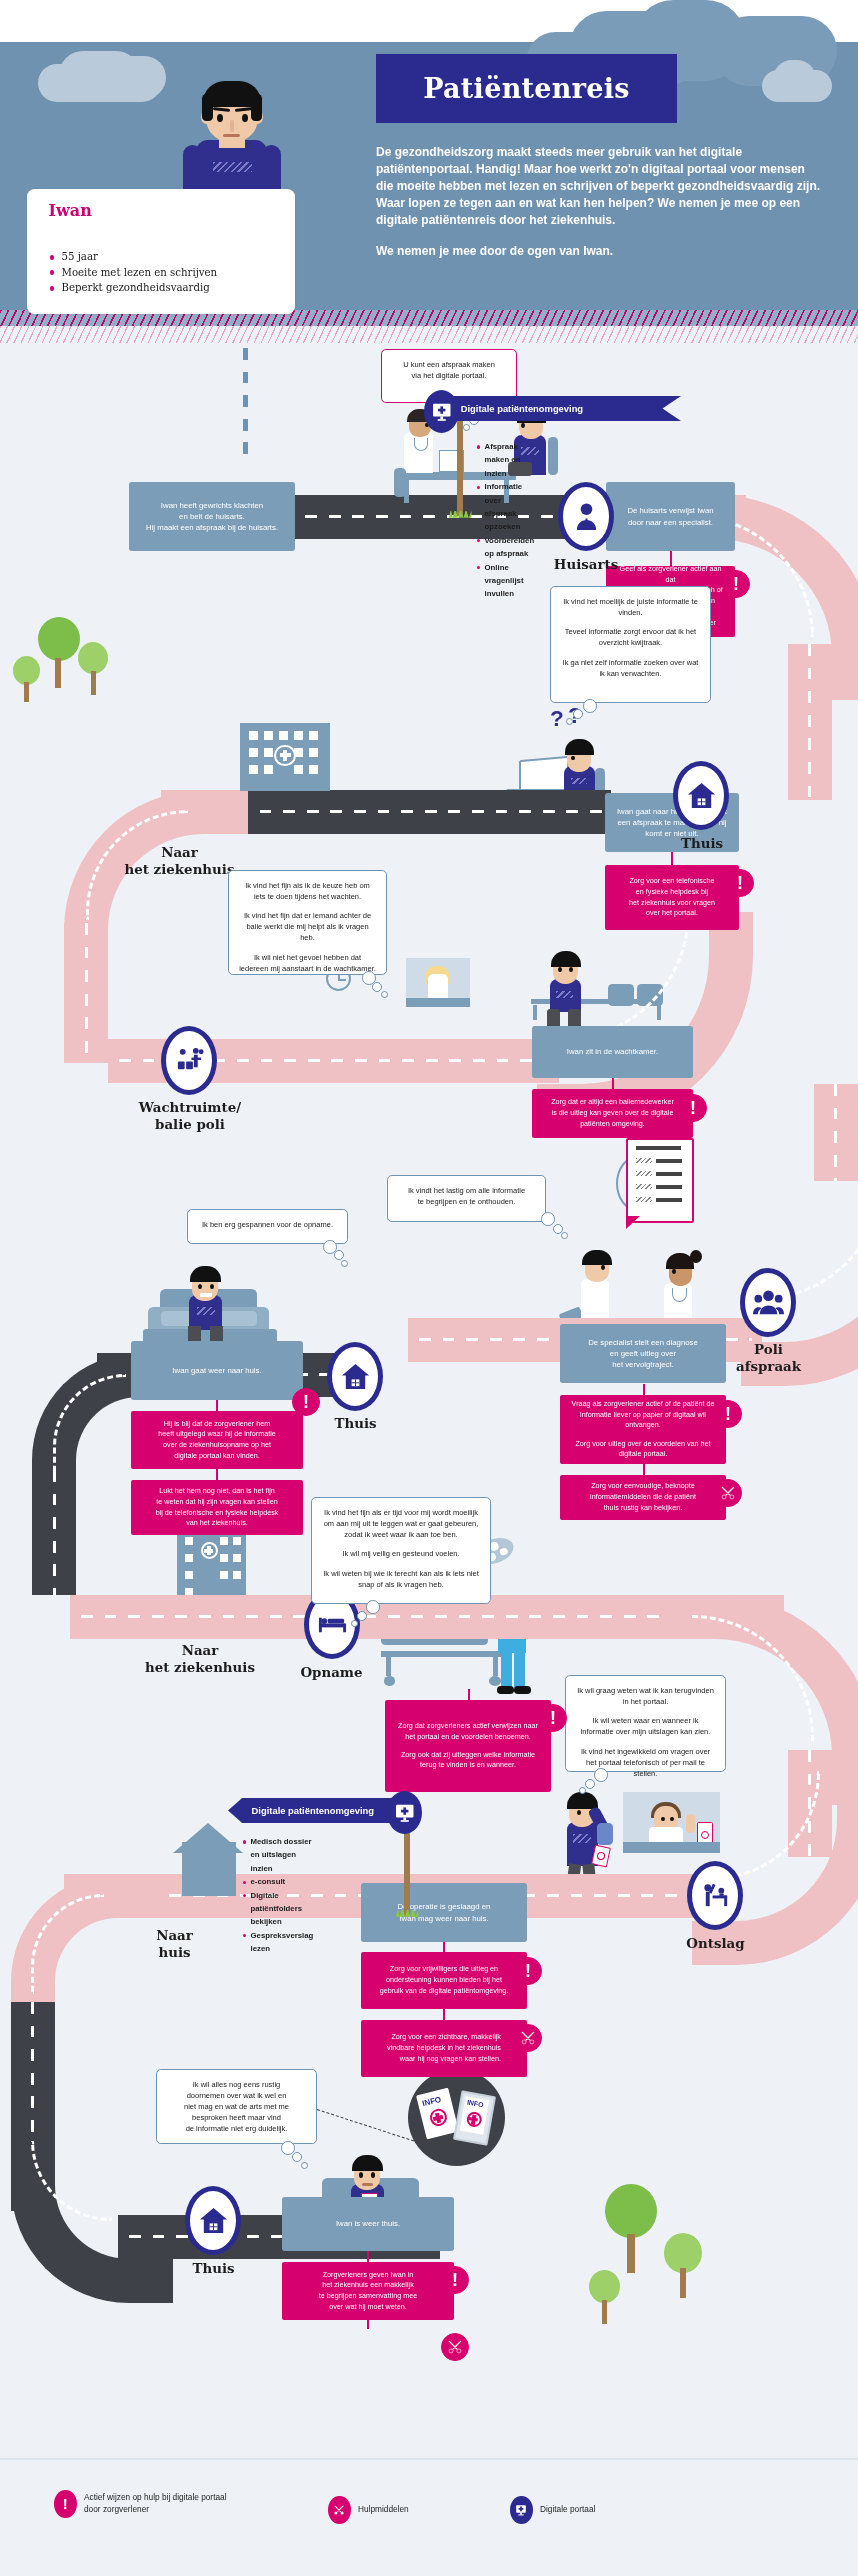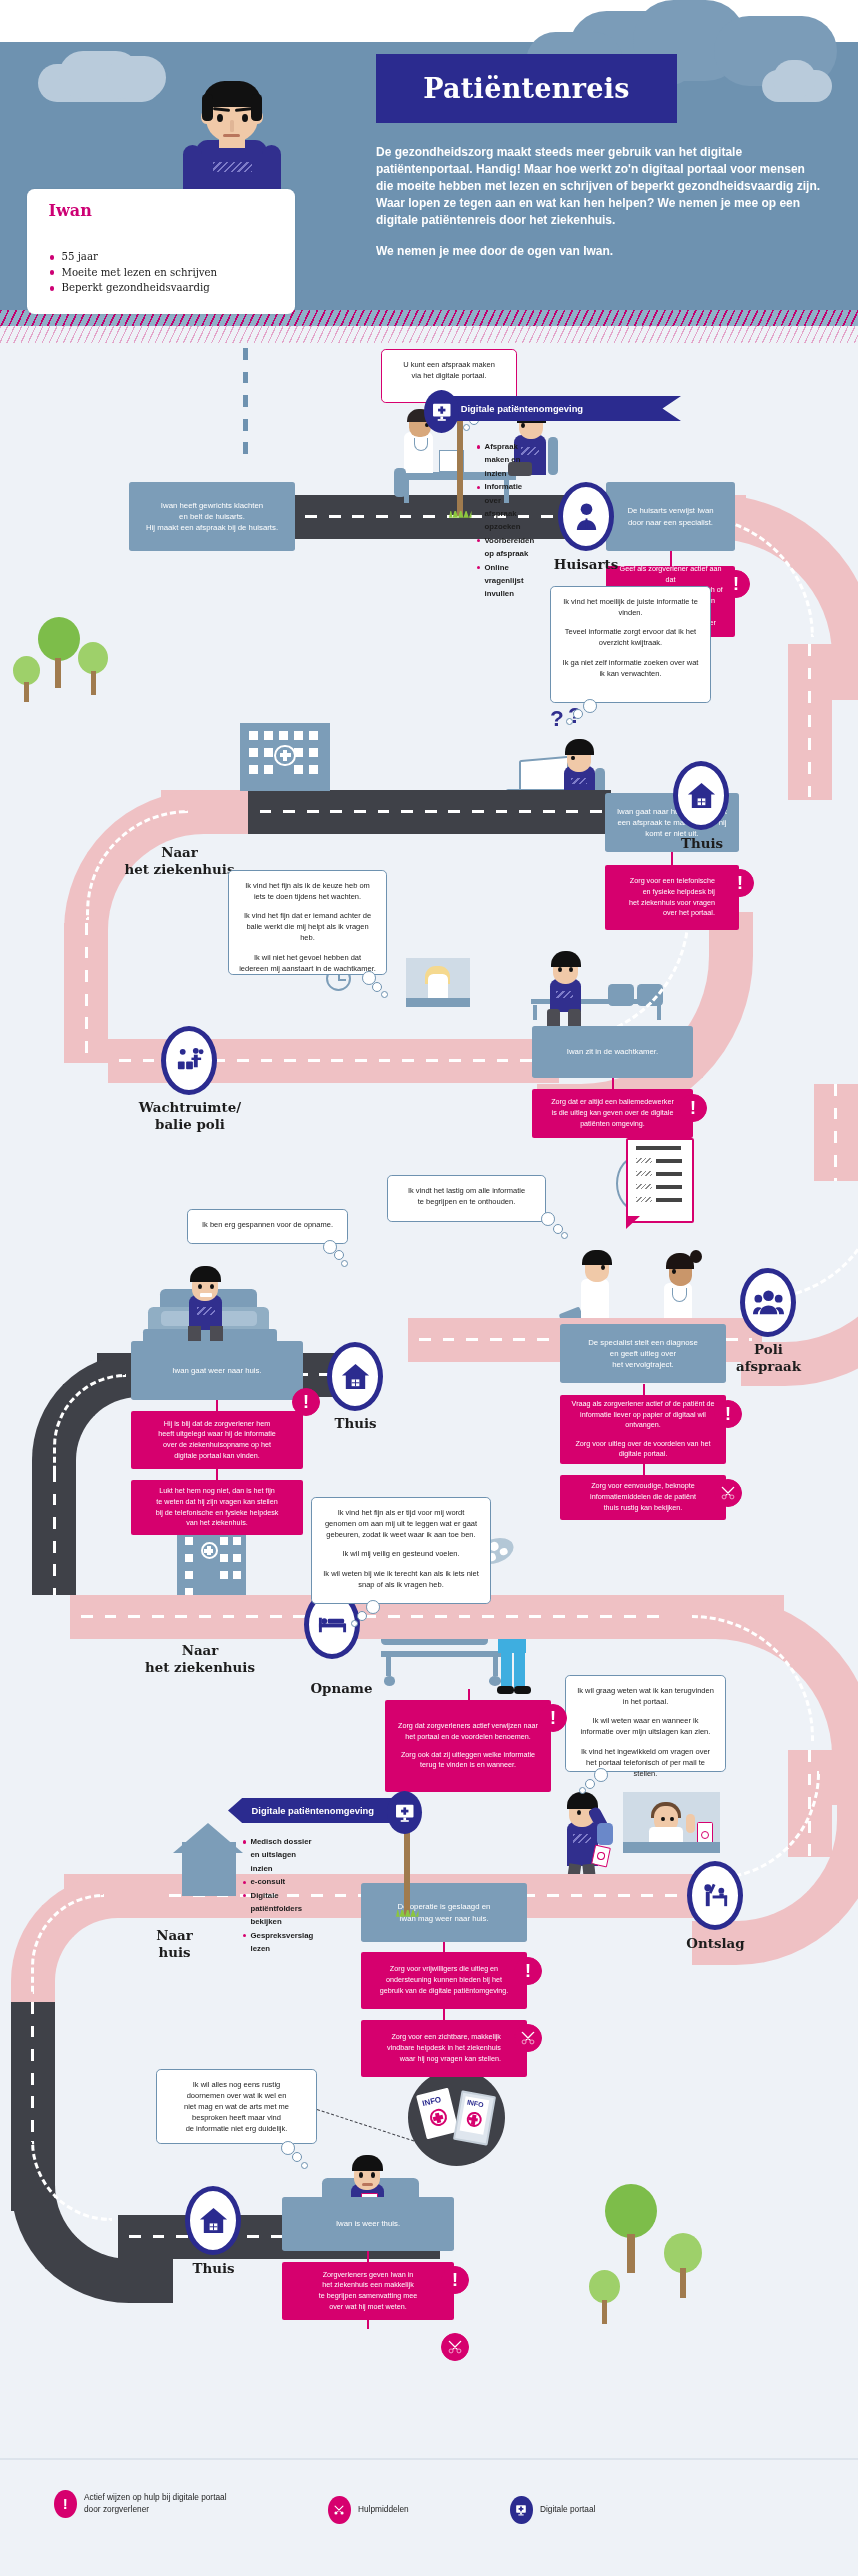--- a/index.html
+++ b/index.html
@@ -371,21 +371,21 @@
     <div class="abs" style="left:61px;top:5.4px;width:29px;height:16px;background:#111;border-radius:13px 13px 0 0;"></div>
     <div class="abs" style="left:67px;top:21.5px;width:3.8px;height:4.8px;background:#111;border-radius:50%;"></div>
     <div class="abs" style="left:56px;top:60px;width:26px;height:14px;background:#4c4c53;border-radius:3.2px;"></div>
     <div class="abs" style="left:91px;top:34px;width:9.7px;height:44px;background:#7c9db8;border-radius:4.3px;"></div>
   </div>
 
   <div class="step-box" style="left: 605px; top: 793px; width: 134px; height: 59px; white-space: pre-line;">Iwan gaat naar huis en probeert
 een afspraak te maken maar hij
 komt er niet uit.</div>
   <div class="connector" style="left:671px;top:852px;height:13px;"></div>
-  <div class="pink-box" style="left: 605px; top: 865px; width: 134px; height: 65px; white-space: pre-line; text-align: right;">Zorg voor een telefonische
+  <div class="pink-box" style="left: 605px; top: 865px; width: 134px; height: 65px; white-space: pre-line;">Zorg voor een telefonische
 en fysieke helpdesk bij
 het ziekenhuis voor vragen
 over het portaal.</div>
   <div class="badge" style="left:726px;top:869px;">
       <span class="excl">!</span>
     </div>
 
   <div class="road-dark" style="left:225px;top:790px;width:386px;height:44px;"></div>
   <div class="dash-h" style="left:236px;top:810px;width:370px;"></div>
   <div class="road-pink" style="left:161px;top:790px;width:70px;height:44px;"></div>
@@ -643,21 +643,21 @@
   <div class="badge" style="left:292px;top:1388px;">
       <span class="excl">!</span>
     </div>
   <div class="connector" style="left:216px;top:1469px;height:10.7px;"></div>
   <div class="pink-box" style="left: 131px; top: 1480px; width: 172px; height: 55px; white-space: pre-line;">Lukt het hem nog niet, dan is het fijn
 te weten dat hij zijn vragen kan stellen
 bij de telefonische en fysieke helpdesk
 van het ziekenhuis.</div>
 
   <div class="bubble" style="left:311px;top:1497px;width:180px;height:107px;">
-    <p>Ik vind het fijn als er tijd voor mij wordt genomen om aan mij uit te leggen wat er gaat gebeuren,
+    <p>Ik vind het fijn als er tijd voor mij wordt moeilijk om aan mij uit te leggen wat er gaat gebeuren,
 zodat ik weet waar ik aan toe ben.</p>
     <p>Ik wil mij veilig en gesteund voelen.</p>
     <p>Ik wil weten bij wie ik terecht kan als ik iets niet snap of als ik vragen heb.</p>
   </div>
   <div class="b-dot" style="left:366px;top:1600px;width:11.8px;height:11.8px;"></div>
   <div class="b-dot" style="left:357px;top:1611px;width:8px;height:8px;"></div>
   <div class="b-dot" style="left:351px;top:1620px;width:5.4px;height:5.4px;"></div>
 
   <div class="abs" style="left:475px;top:1539px;width:39px;height:23.6px;background:#b3c7d6;border-radius:50%;transform:rotate(-18deg);">
     <div class="abs" style="left:5.4px;top:4.3px;width:8.6px;height:8.6px;background:#fff;border-radius:50%;"></div>
@@ -719,21 +719,21 @@
 
   <div class="marker" style="left:304px;top:1590px;">
     <svg viewBox="0 0 64 64">
       <rect x="4" y="18" width="6" height="30"></rect>
         <rect x="4" y="30" width="54" height="8"></rect>
       <rect x="54" y="30" width="6" height="18"></rect>
         <rect x="22" y="20" width="34" height="10" rx="3"></rect>
       <circle cx="15" cy="25" r="6"></circle>
     </svg>
   </div>
-  <div class="marker-label" style="left:304px;top:1664px;width:75px;margin-top:16px;">Opname</div>
+  <div class="marker-label" style="left:294px;top:1664px;width:75px;">Opname</div>
 
   <div class="connector" style="left:468px;top:1689px;height:10.7px;"></div>
   <div class="pink-box" style="left:385px;top:1700px;width:166px;height:92px;flex-direction:column;">
     <p>Zorg dat zorgverleners actief
 verwijzen naar het portaal en
 de voordelen benoemen.</p>
     <p>Zorg ook dat zij uitleggen welke
 informatie terug te vinden is
 en wanneer.</p>
   </div>

